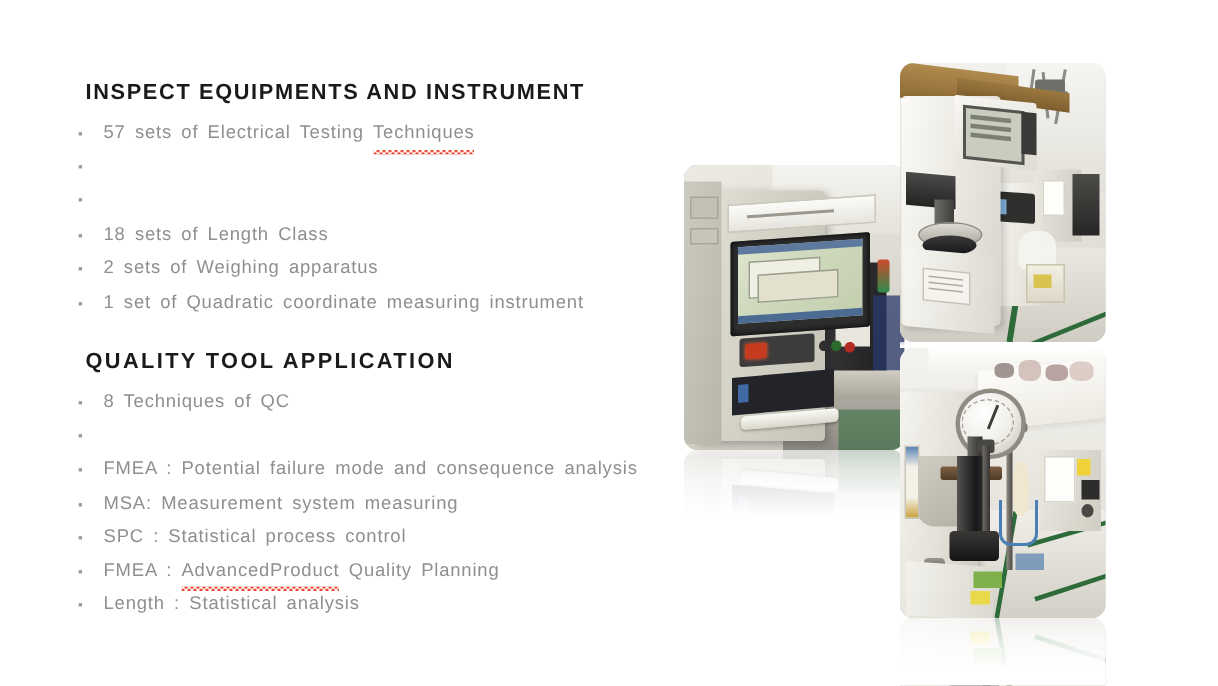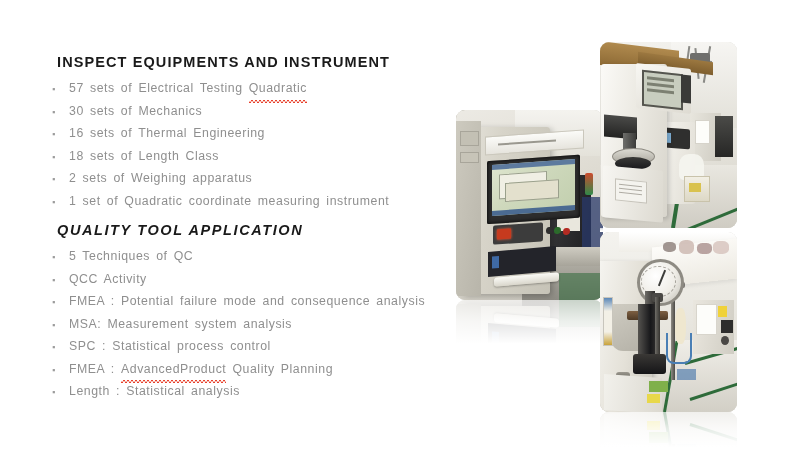--- a/index.html
+++ b/index.html
@@ -34,23 +34,22 @@
   .section-heading {
     font-size: 14.5px;
     font-weight: bold;
     color: #1a1a1a;
     letter-spacing: 1.1px;
     line-height: 20px;
     margin: 0 0 5px 5px;
     white-space: nowrap;
   }
   .section-heading.second {
-    margin-top: 8px;
+    margin-top: 19px;
     letter-spacing: 1.6px;
-    font-style: italic;
   }
 
   .bullet-list {
     list-style: none;
     margin: 0;
     padding: 0;
   }
   .bullet-row {
     display: flex;
     align-items: baseline;
@@ -241,62 +240,59 @@
 
 <div class="slide">
 
   <div class="text-col">
 
     <h2 class="section-heading">INSPECT  EQUIPMENTS  AND  INSTRUMENT</h2>
 
     <ul class="bullet-list">
       <li class="bullet-row">
         <span class="bullet-mark">▪</span>
-        <span class="bullet-text"><span>57  sets  of  Electrical  Testing  </span><span class="squiggle">Quadratic</span><span></span></span>
-      </li>
-      <li class="bullet-row">
-        <span class="bullet-mark">▪</span>
-        <span class="bullet-text">30  sets  of  Mechanics</span>
-      </li>
-      <li class="bullet-row">
-        <span class="bullet-mark">▪</span>
-        <span class="bullet-text">16  sets  of  Thermal  Engineering</span>
+        <span class="bullet-text"><span>57  sets  of  Electrical  Testing  </span><span class="squiggle">Techniques</span><span></span></span>
+      </li>
+      <li class="bullet-row">
+        <span class="bullet-mark">▪</span>
+      </li>
+      <li class="bullet-row">
+        <span class="bullet-mark">▪</span>
       </li>
       <li class="bullet-row">
         <span class="bullet-mark">▪</span>
         <span class="bullet-text">18  sets  of  Length  Class</span>
       </li>
       <li class="bullet-row">
         <span class="bullet-mark">▪</span>
         <span class="bullet-text">2  sets  of  Weighing  apparatus</span>
       </li>
       <li class="bullet-row">
         <span class="bullet-mark">▪</span>
         <span class="bullet-text">1  set  of  Quadratic  coordinate  measuring  instrument</span>
       </li>
     </ul>
 
     <h2 class="section-heading second">QUALITY   TOOL   APPLICATION</h2>
 
     <ul class="bullet-list">
       <li class="bullet-row">
         <span class="bullet-mark">▪</span>
-        <span class="bullet-text">5  Techniques  of  QC</span>
-      </li>
-      <li class="bullet-row">
-        <span class="bullet-mark">▪</span>
-        <span class="bullet-text">QCC  Activity</span>
+        <span class="bullet-text">8  Techniques  of  QC</span>
+      </li>
+      <li class="bullet-row">
+        <span class="bullet-mark">▪</span>
       </li>
       <li class="bullet-row">
         <span class="bullet-mark">▪</span>
         <span class="bullet-text">FMEA  :  Potential  failure  mode  and  consequence  analysis</span>
       </li>
       <li class="bullet-row">
         <span class="bullet-mark">▪</span>
-        <span class="bullet-text">MSA:  Measurement  system  analysis</span>
+        <span class="bullet-text">MSA:  Measurement  system  measuring</span>
       </li>
       <li class="bullet-row">
         <span class="bullet-mark">▪</span>
         <span class="bullet-text">SPC  :  Statistical  process  control</span>
       </li>
       <li class="bullet-row">
         <span class="bullet-mark">▪</span>
         <span class="bullet-text"><span>FMEA  :  </span><span class="squiggle">AdvancedProduct</span><span>  Quality  Planning</span></span>
       </li>
       <li class="bullet-row">

